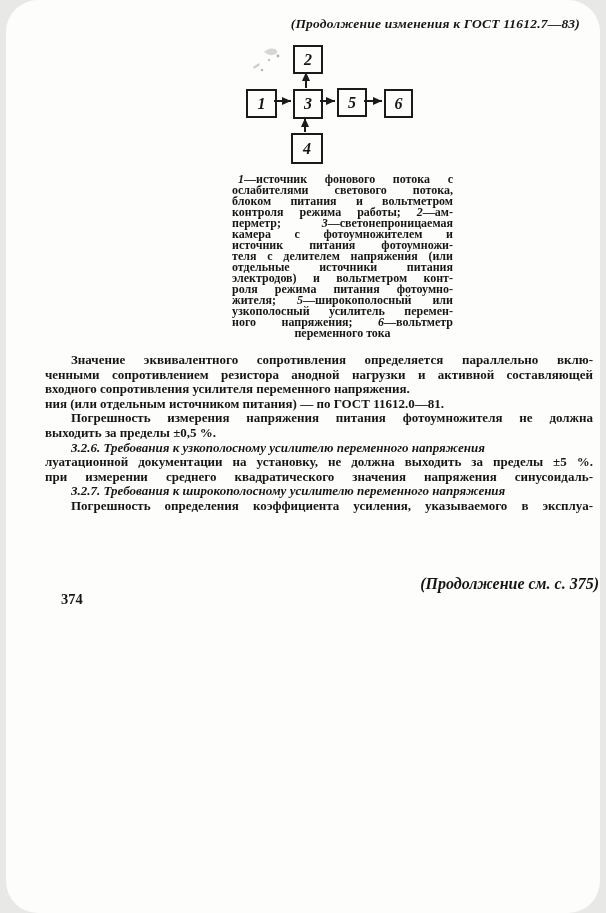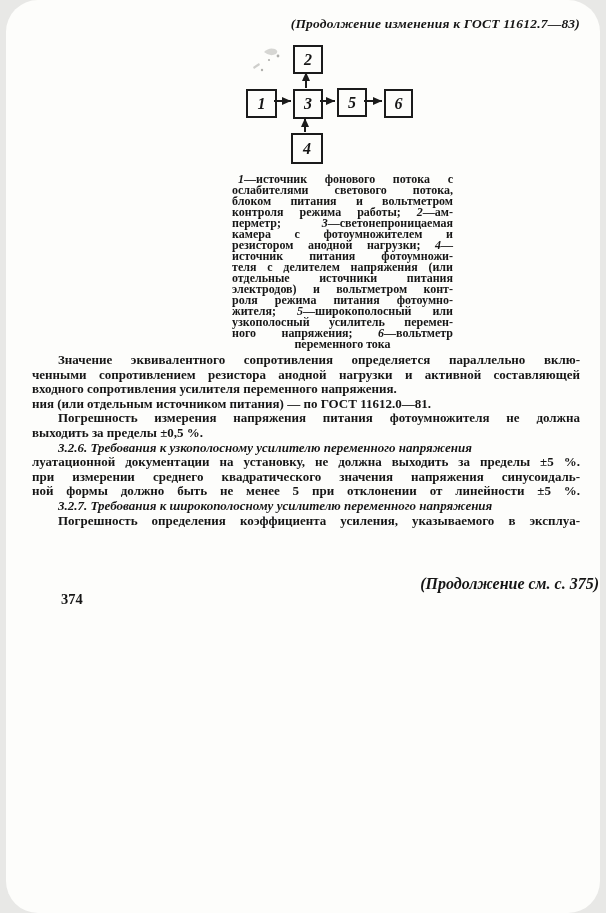--- a/index.html
+++ b/index.html
@@ -34,21 +34,21 @@
   .caption{
     position:absolute;top:174px;left:226px;width:221px;
     font-size:12px;font-weight:700;line-height:11px;letter-spacing:0;
   }
   .cap-ln{text-align:justify;text-align-last:justify;}
   .cap-ln.center{text-align:right;text-align-last:center;}
   .cap-ln.ind{text-indent:6px;}
   .cap-ln .n{font-style:italic;}
   
   .bodytext{
-    position:absolute;top:353px;left:26px;width:548px;
+    position:absolute;top:353px;left:39px;width:548px;
     font-size:13px;font-weight:600;line-height:14.6px;
   }
   .ln{text-align:justify;white-space:normal;}
   .ln.full{text-align-last:justify;}
   .ln.ind{text-indent:26px;}
   .it{font-style:italic;}
 </style>
 </head>
 <body>
 
@@ -96,21 +96,20 @@
       </div>
   </div>
 
   <div class="caption">
     <div class="cap-ln ind"><span class="n">1</span><span>—источник фонового потока с</span></div>
     <div class="cap-ln"><span>ослабителями светового потока,</span></div>
     <div class="cap-ln"><span>блоком питания и вольтметром</span></div>
     <div class="cap-ln"><span>контроля режима работы; </span><span class="n">2</span><span>—ам-</span></div>
     <div class="cap-ln"><span>перметр; </span><span class="n">3</span><span>—светонепроницаемая</span></div>
     <div class="cap-ln"><span>камера с фотоумножителем и</span></div>
-    <div class="cap-ln"><span>резистором анодной нагрузки; </span><span class="n">4</span><span>—</span></div>
     <div class="cap-ln"><span>источник питания фотоумножи-</span></div>
     <div class="cap-ln"><span>теля с делителем напряжения (или</span></div>
     <div class="cap-ln"><span>отдельные источники питания</span></div>
     <div class="cap-ln"><span>электродов) и вольтметром конт-</span></div>
     <div class="cap-ln"><span>роля режима питания фотоумно-</span></div>
     <div class="cap-ln"><span>жителя; </span><span class="n">5</span><span>—широкополосный или</span></div>
     <div class="cap-ln"><span>узкополосный усилитель перемен-</span></div>
     <div class="cap-ln"><span>ного напряжения; </span><span class="n">6</span><span>—вольтметр</span></div>
     <div class="cap-ln center"><span>переменного тока</span></div>
   </div>
@@ -118,21 +117,20 @@
   <div class="bodytext">
     <div class="ln ind full"><span>Значение эквивалентного сопротивления определяется параллельно вклю-</span></div>
     <div class="ln full"><span>ченными сопротивлением резистора анодной нагрузки и активной составляющей</span></div>
     <div class="ln"><span>входного сопротивления усилителя переменного напряжения.</span></div>
     <div class="ln"><span>ния (или отдельным источником питания) — по ГОСТ 11612.0—81.</span></div>
     <div class="ln ind full"><span>Погрешность измерения напряжения питания фотоумножителя не должна</span></div>
     <div class="ln"><span>выходить за пределы ±0,5 %.</span></div>
     <div class="ln ind"><span class="it">3.2.6. Требования к узкополосному усилителю переменного напряжения</span></div>
     <div class="ln full"><span>луатационной документации на установку, не должна выходить за пределы ±5 %.</span></div>
     <div class="ln full"><span>при измерении среднего квадратического значения напряжения синусоидаль-</span></div>
-    <div class="ln full"><span>ной формы должно быть не менее 5 при отклонении от линейности ±5 %.</span></div>
     <div class="ln ind"><span class="it">3.2.7. Требования к широкополосному усилителю переменного напряжения</span></div>
     <div class="ln ind full"><span>Погрешность определения коэффициента усиления, указываемого в эксплуа-</span></div>
   </div>
 
   <div class="ftr">(Продолжение см. с. 375)</div>
   <div class="pagenum">374</div>
 
 </div>
 
 </body></html>

